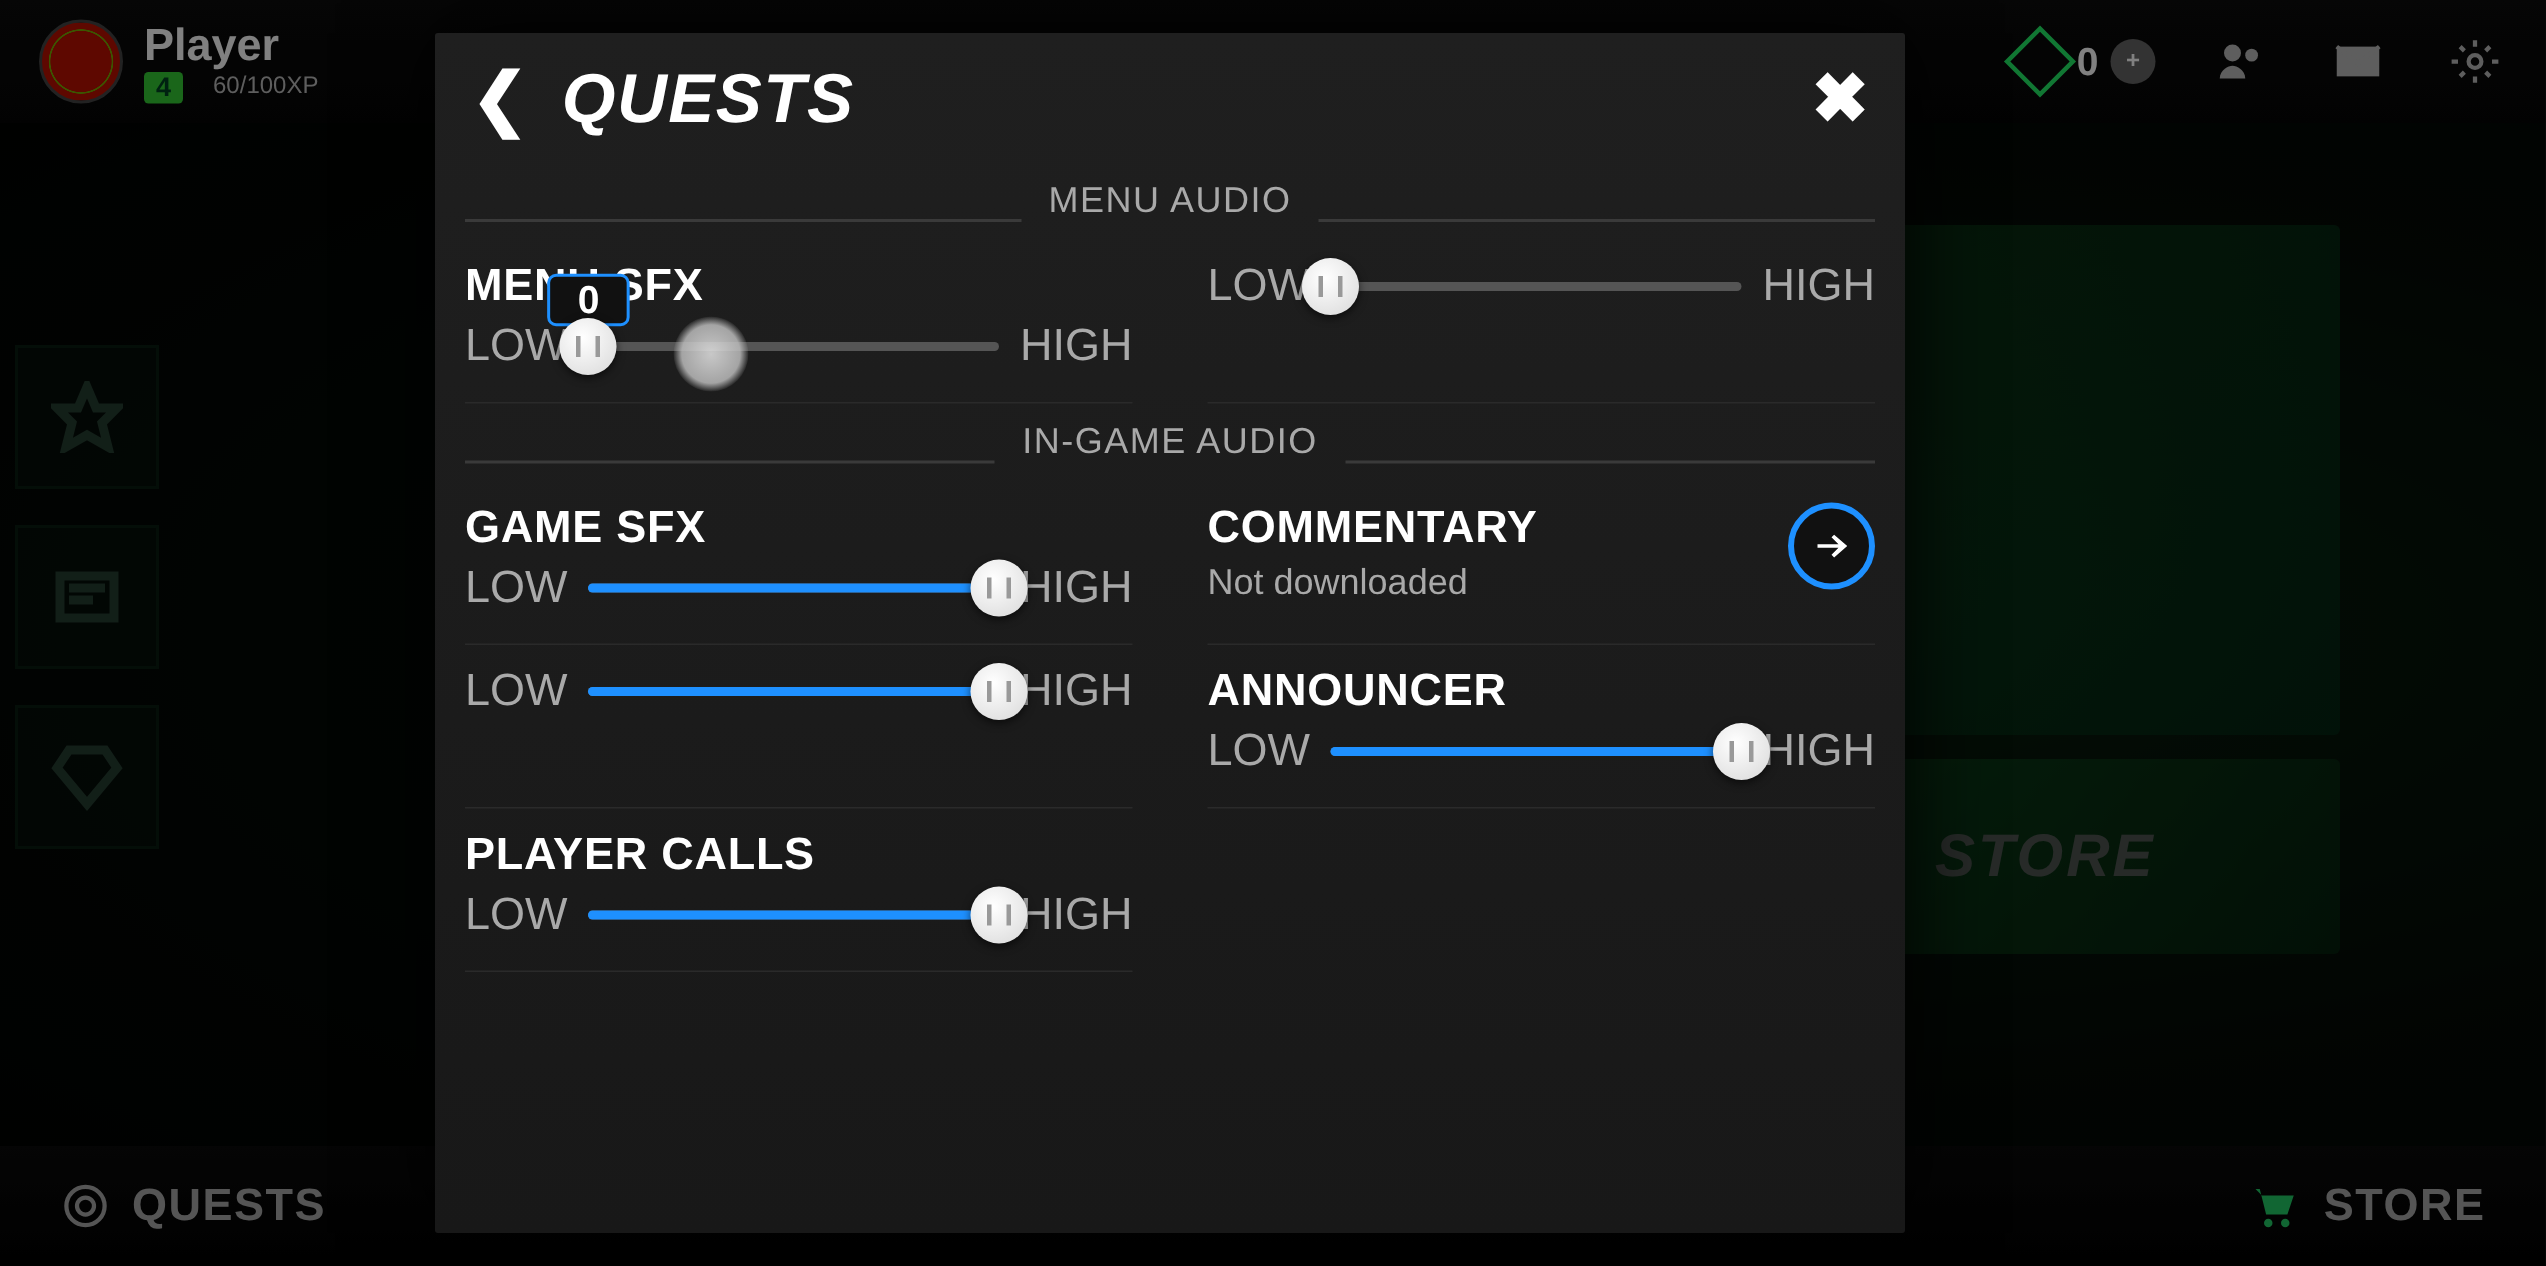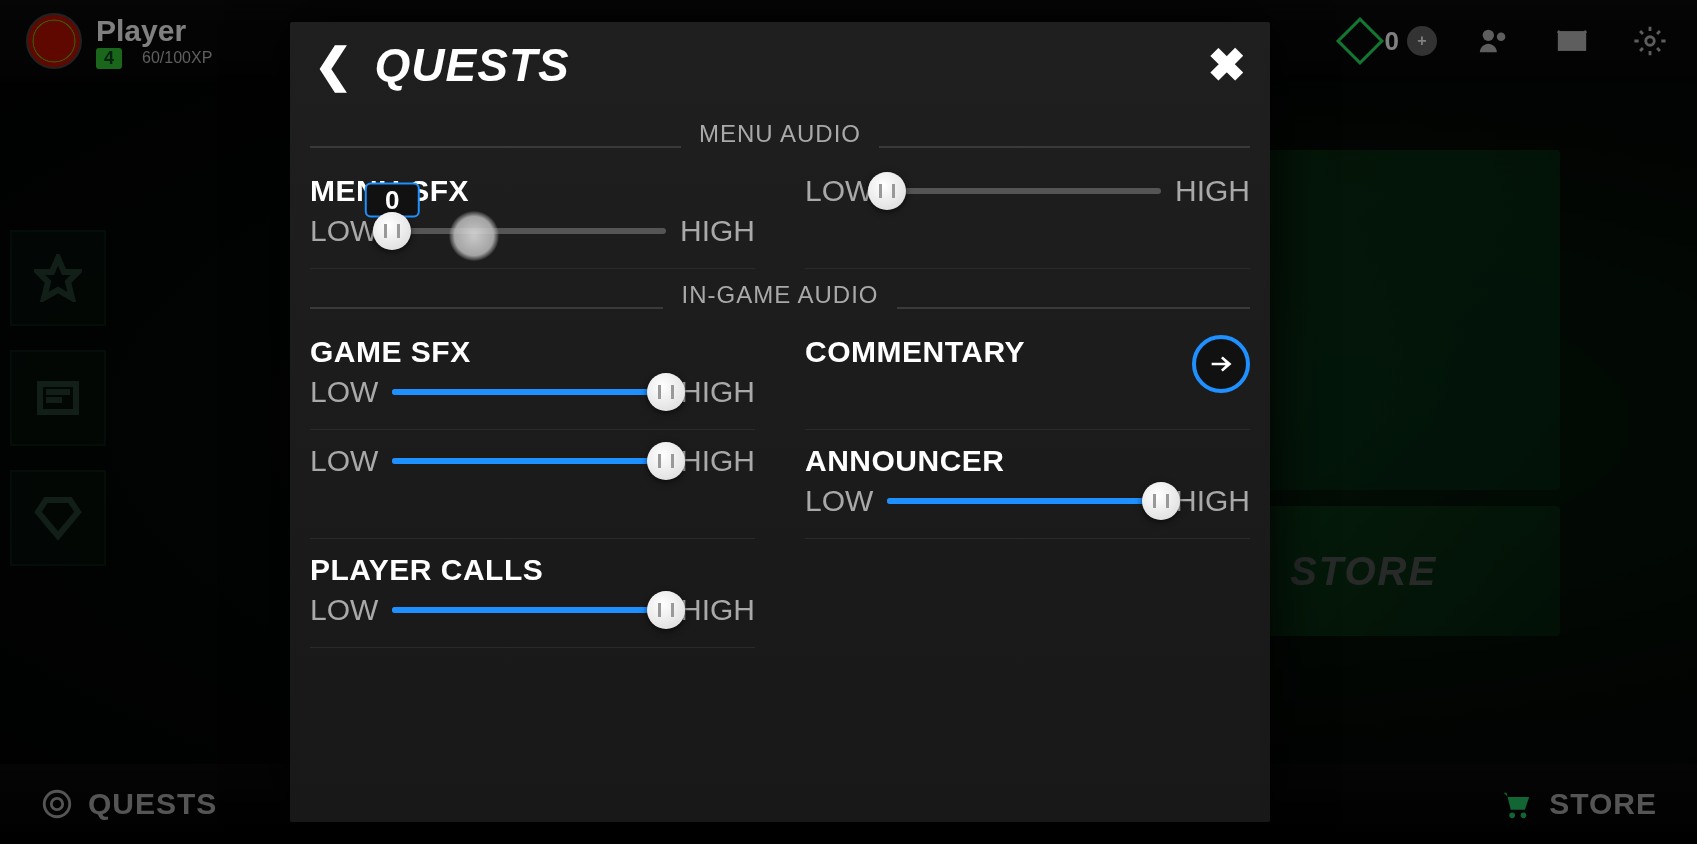--- a/index.html
+++ b/index.html
@@ -326,20 +326,21 @@
               <div class="thumb" style="left: 100%;"></div>
           </div>
           <div class="s-end" style="text-align:right">HIGH</div>
         </div>
       </div>
 
       <div class="ctl">
         <div class="commentary-row">
           <div>
             <div class="ctl-title">COMMENTARY</div>
+            <div class="ctl-sub">Not downloaded</div>
           </div>
           <div class="arrow-btn">
             <svg viewBox="0 0 24 24">
                 <path d="M4 11h12l-4-4 1.5-1.5L21 12l-7.5 6.5L12 17l4-4H4z"></path>
               </svg>
           </div>
         </div>
       </div>
 
       <div class="ctl">

